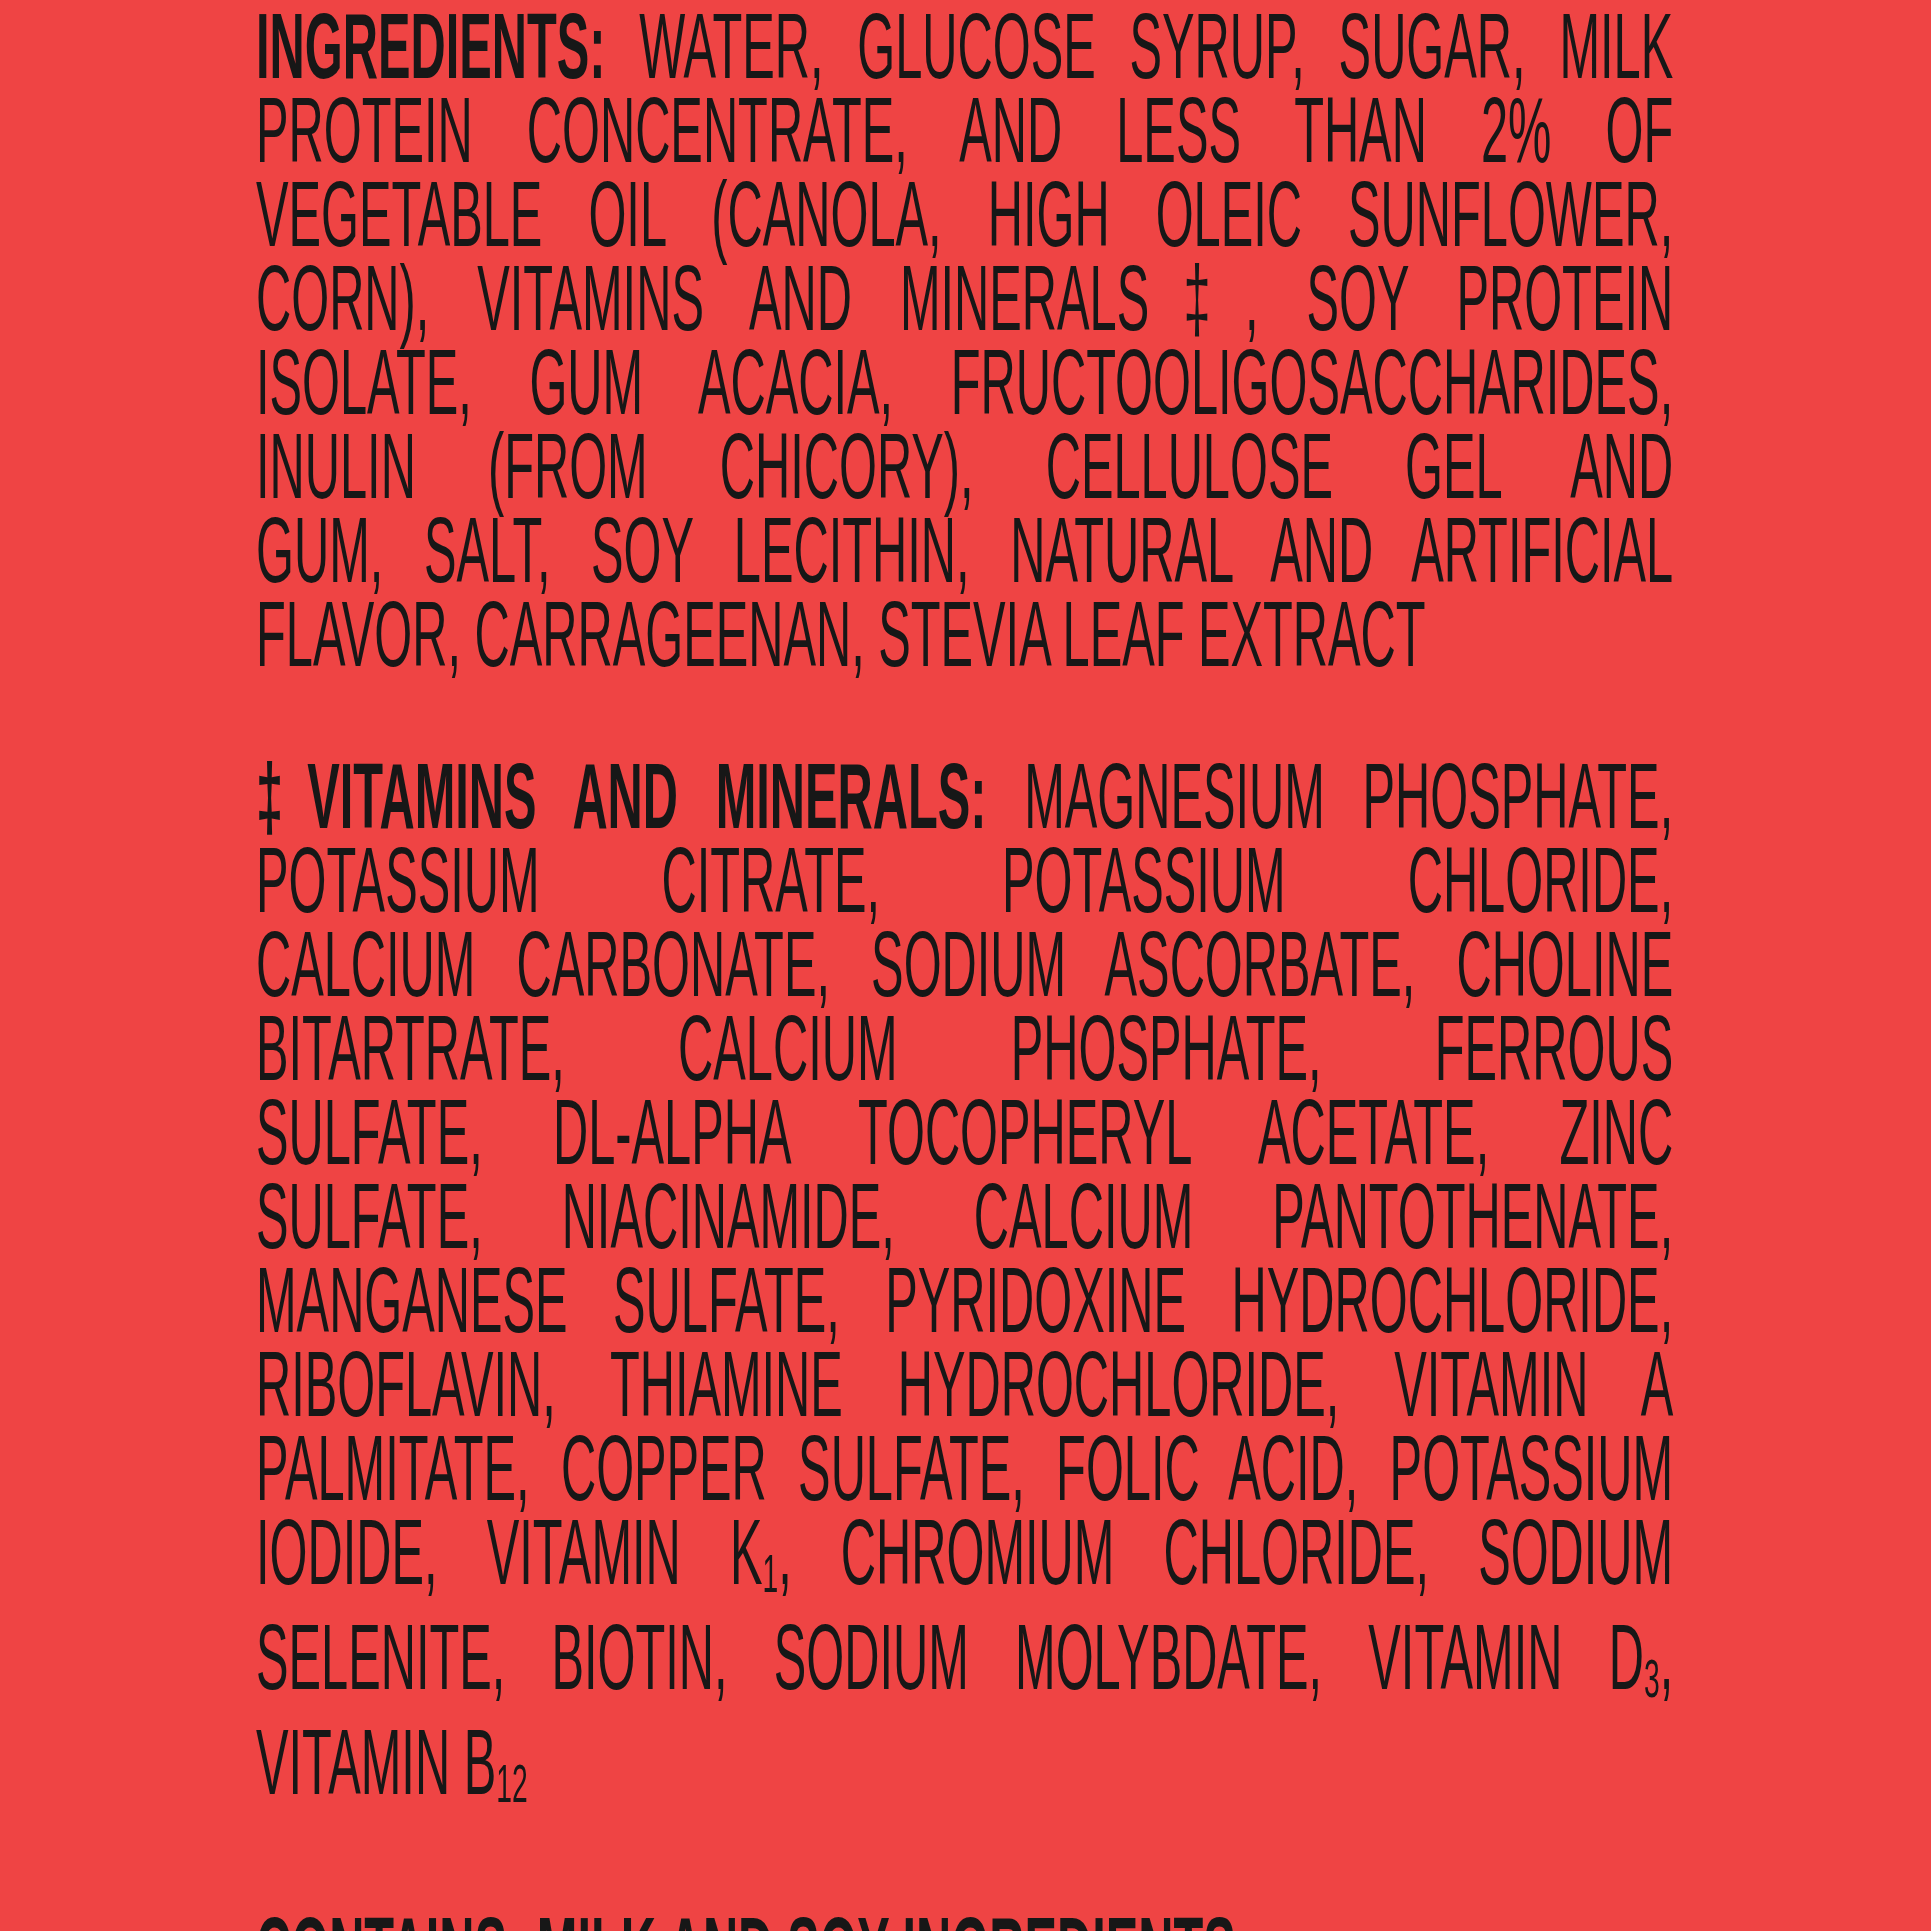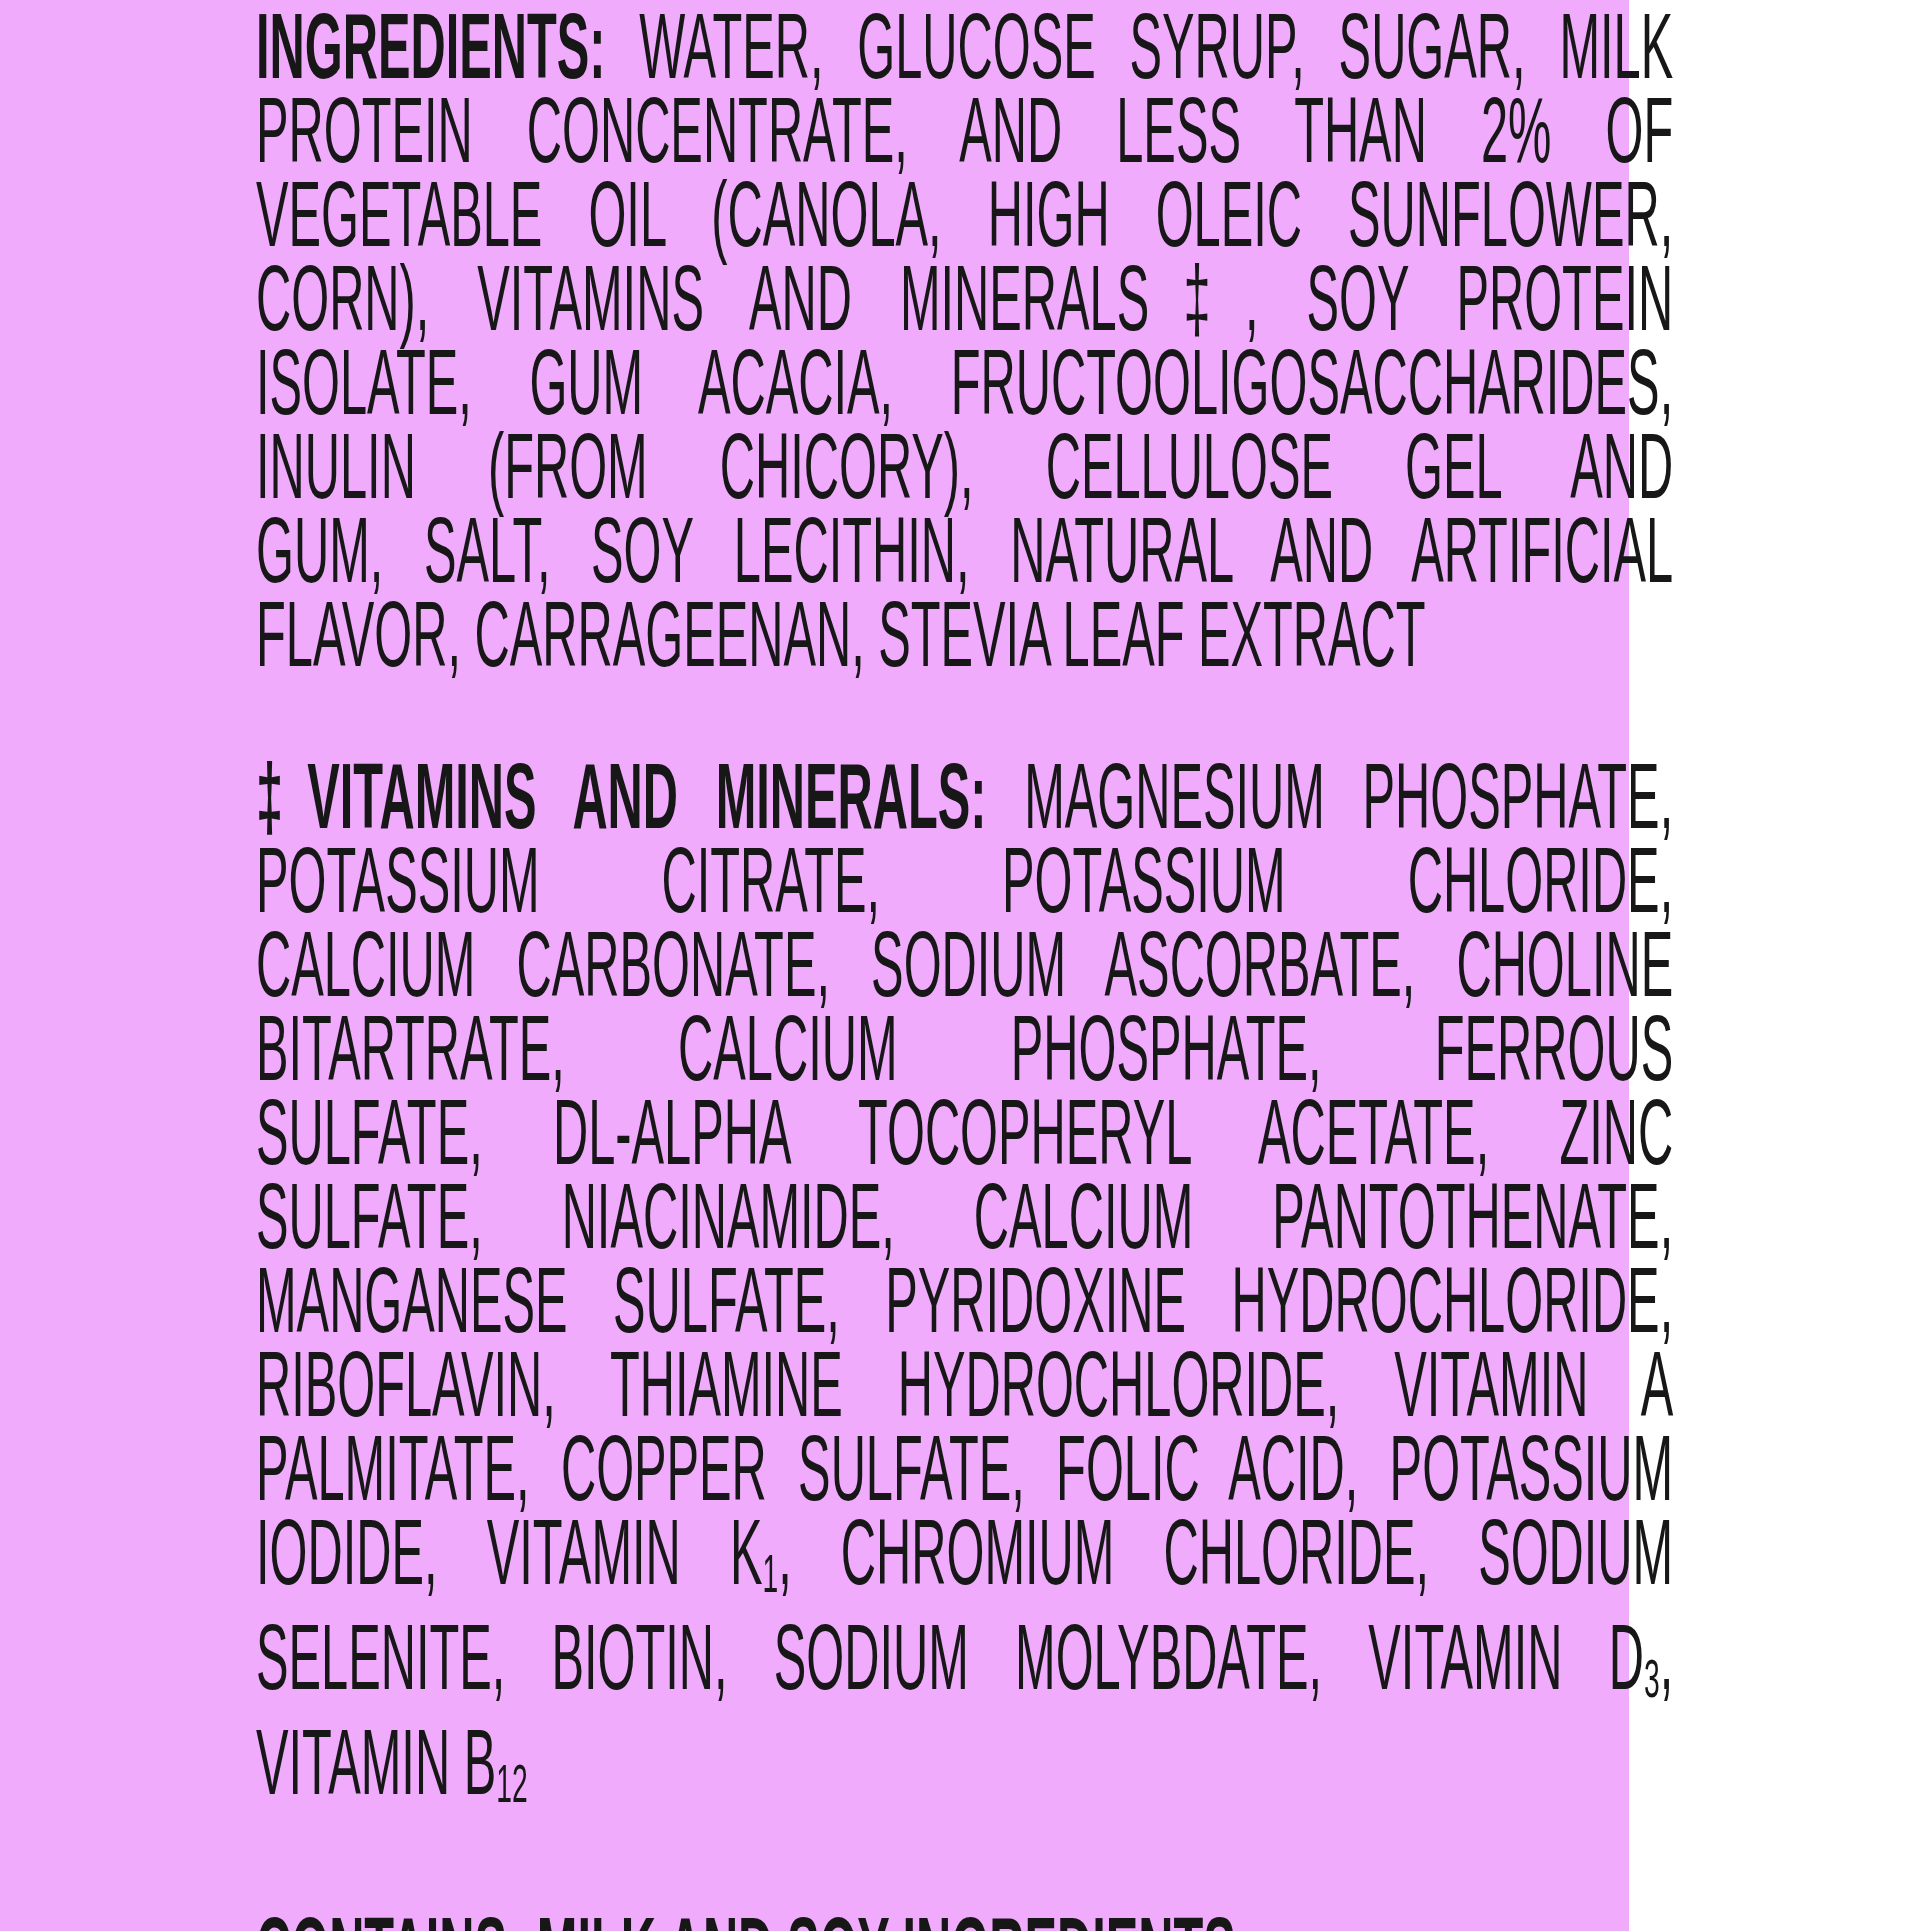--- a/index.html
+++ b/index.html
@@ -10,23 +10,23 @@
     width: 1931px;
     height: 1931px;
     background: #ffffff;
     overflow: hidden;
     font-family: "Liberation Sans", sans-serif;
   }
   .label-canvas {
     position: absolute;
     left: 0;
     top: 0;
-    width: 1629px;
+    width: 1931px;
     height: 1931px;
-    background: #f0abfc;
+    background: #ef4444;
   }
   
   .text-block {
     position: absolute;
     left: 256px;
     top: 3.9px;
     width: 2703px;
     transform: scaleX(0.5243);
     transform-origin: left top;
     font-size: 93px;

